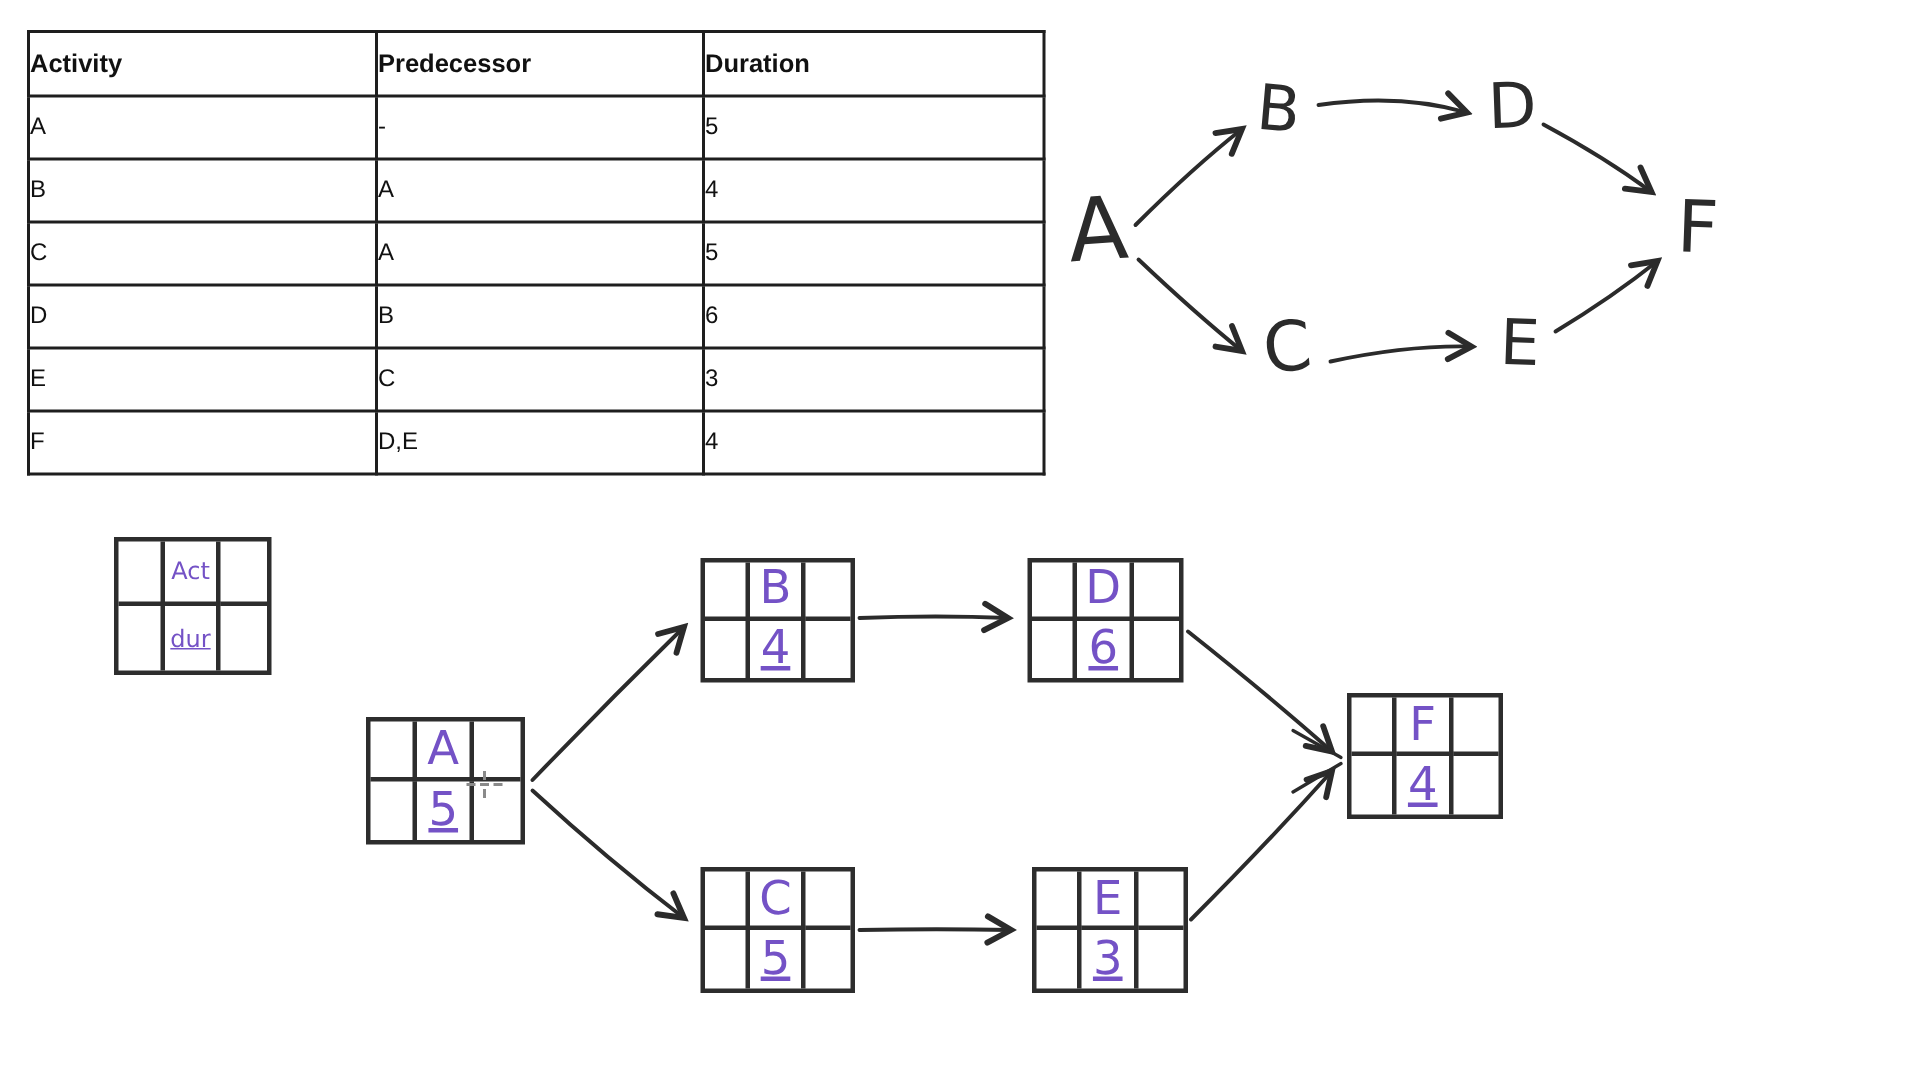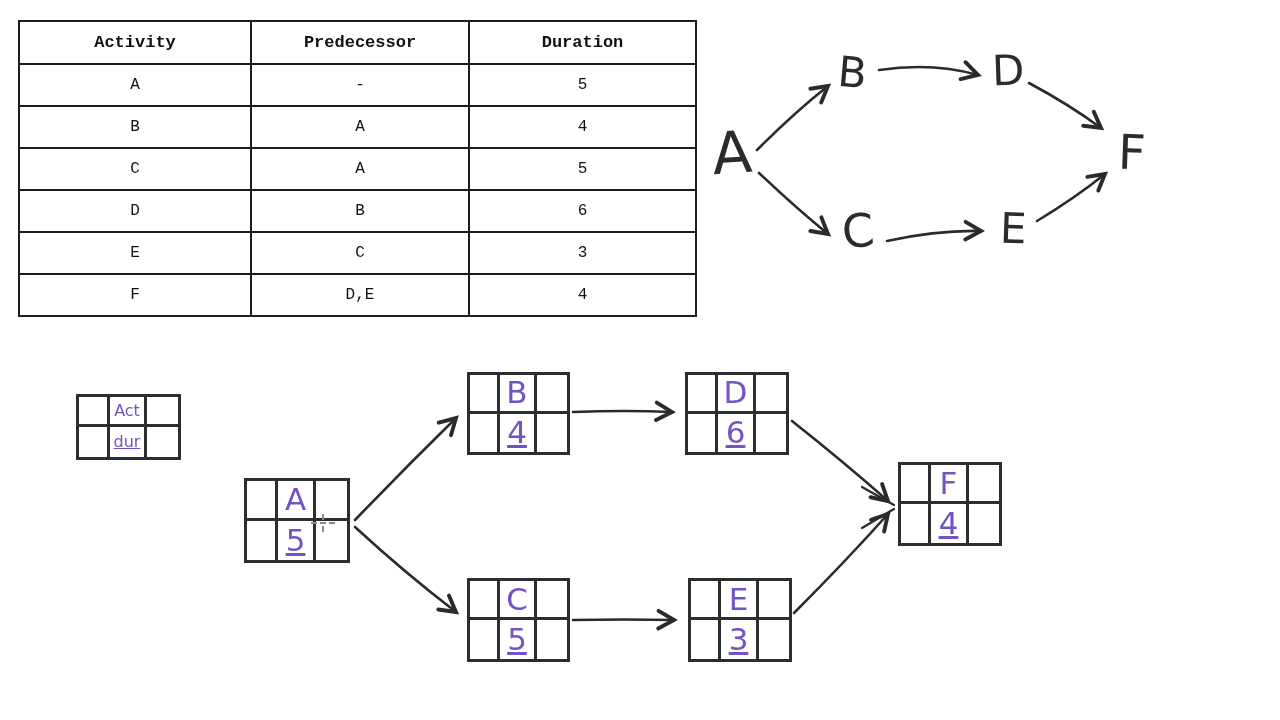--- a/index.html
+++ b/index.html
@@ -4,22 +4,22 @@
 <style>
   html,body{margin:0;padding:0;}
   body{width:1280px;height:720px;background:#ffffff;overflow:hidden;
        font-family:"Liberation Sans",sans-serif;}
   .canvas{position:absolute;left:0;top:0;width:1280px;height:720px;background:#ffffff;}
 
   
   table.activity{position:absolute;left:18px;top:20px;width:677px;height:281px;
     border-collapse:collapse;table-layout:fixed;background:#fff;}
   table.activity th,table.activity td{
-    border:2px solid #1e1e1e;text-align:center;vertical-align:middle;
-    color:#111;padding:0;font-family:Liberation Mono, monospace;}
+    border:2px solid #1e1e1e;text-align:left;vertical-align:middle;
+    color:#111;padding:0;}
   table.activity th{font-size:17px;font-weight:bold;height:41px;}
   table.activity td{font-size:16px;height:40px;}
   col.c1{width:232px;} col.c2{width:218px;} col.c3{width:227px;}
 
   
   .sk{position:absolute;color:#2b2b2b;font-family:"DejaVu Sans",sans-serif;
       line-height:1;user-select:none;}
   .sk-a{left:712px;top:124px;font-size:58px;transform:rotate(-4deg);}
   .sk-b{left:838px;top:52px;font-size:42px;transform:rotate(5deg);}
   .sk-d{left:992px;top:50px;font-size:42px;transform:rotate(-2deg);}
@@ -35,21 +35,21 @@
   
   .pdm-box{position:absolute;display:grid;grid-template-columns:31fr 38fr 31fr;
     grid-template-rows:1fr 1fr;border:3px solid #2d2d2d;background:#fff;box-sizing:border-box;}
   .pdm-box .cell{border-right:3px solid #2d2d2d;border-bottom:3px solid #2d2d2d;
     display:flex;align-items:center;justify-content:center;overflow:hidden;}
   .pdm-box .cell:nth-child(3n){border-right:none;}
   .pdm-box .cell:nth-child(n+4){border-bottom:none;text-decoration:underline;}
   .ink{color:#7452c6;font-family:"DejaVu Sans",sans-serif;line-height:1;}
   .pdm-box .big{font-size:31px;}
   .pdm-box .leg{font-size:16px;}
-  .box-legend{left:76px; top:358px; width:105px;height:66px;margin-top:36px;}
+  .box-legend{left:76px; top:358px; width:105px;height:92px;}
   .box-a{left:244px;top:478px;width:106px;height:85px;}
   .box-b{left:467px;top:372px;width:103px;height:83px;}
   .box-d{left:685px;top:372px;width:104px;height:83px;}
   .box-c{left:467px;top:578px;width:103px;height:84px;}
   .box-e{left:688px;top:578px;width:104px;height:84px;}
   .box-f{left:898px;top:462px;width:104px;height:84px;}
 
   
   .crosshair{position:absolute;left:311px;top:514px;width:24px;height:18px;}
   .ch-h{position:absolute;left:0;top:8px;width:24px;border-top:2px dashed #8a8a8a;}

